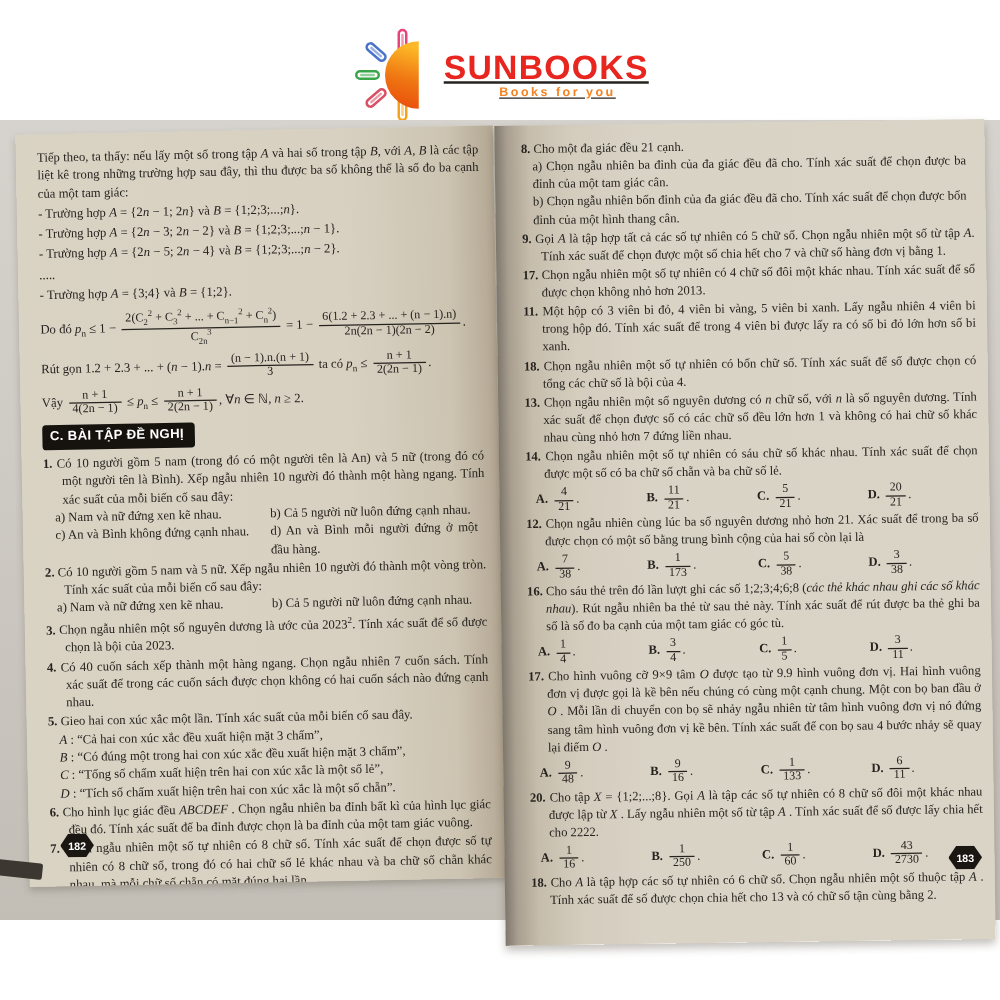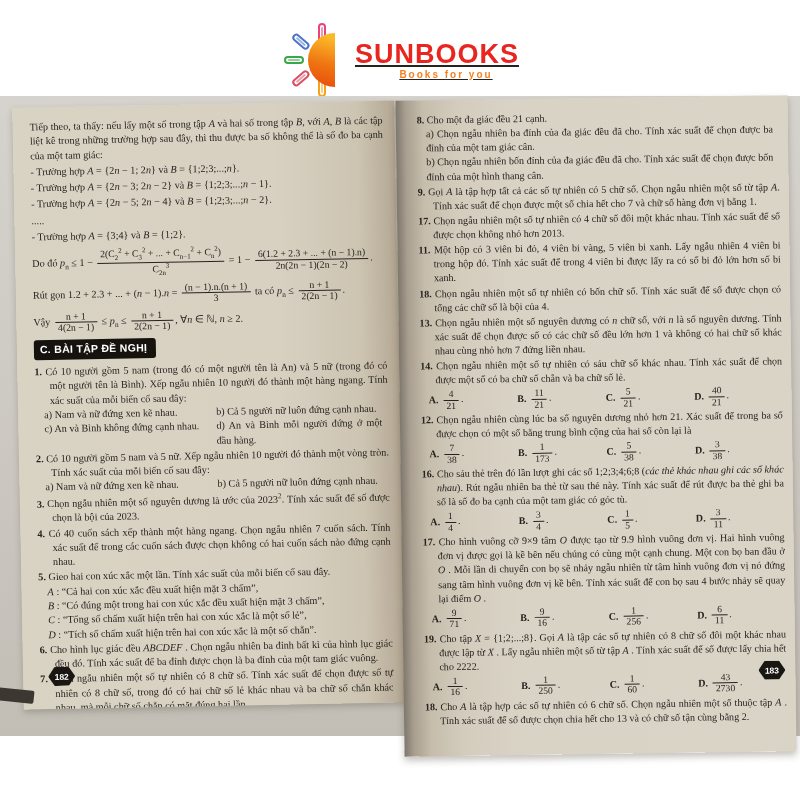--- a/index.html
+++ b/index.html
@@ -64,21 +64,21 @@
         text-align:center;line-height:1.08;margin:0 2px;font-size:.95em;}
   .frac .nu{padding:0 3px;border-bottom:1px solid #26231f;}
   .frac .de{padding:0 3px;}
   sup,sub{font-size:.72em;}
 
   .badge{position:absolute;width:27px;height:19px;background:#1a1713;color:#fff;
          font-family:"Liberation Sans",sans-serif;font-weight:bold;font-size:8.5px;
          display:flex;align-items:center;justify-content:center;
          clip-path:polygon(24% 0,76% 0,100% 50%,76% 100%,24% 100%,0 50%);}
   .badge-left{left:25px;bottom:23px;}
-  .badge-right{right:10px;bottom:72px;text-align:center;}
+  .badge-right{right:10px;bottom:56px;text-align:center;}
 </style>
 </head>
 <body>
 
 <div class="logo-bar">
   <span class="sun-wrap">
     <i class="ray r1"></i>
     <i class="ray r2"></i>
     <i class="ray r3"></i>
     <i class="ray r4"></i>
@@ -298,21 +298,21 @@
                 <b class="choice-label">C.</b>
                 <span class="choice-value"><span class="frac">
                     <span class="nu">5</span>
                     <span class="de">21</span>
                   </span>.</span>
               </span>
 
                 <span class="choice">
                 <b class="choice-label">D.</b>
                 <span class="choice-value"><span class="frac">
-                    <span class="nu">40</span>
+                    <span class="nu">20</span>
                     <span class="de">21</span>
                   </span>.</span>
               </span>
               </div>
           </div>
 
           <div class="prob">
             <div class="ptext"><b class="pnum">12.</b> <span>Chọn ngẫu nhiên cùng lúc ba số nguyên dương nhỏ hơn 21. Xác suất để trong ba số được chọn có một số bằng trung bình cộng của hai số còn lại là</span></div>
 
             <div class="choices">
@@ -392,52 +392,52 @@
 
           <div class="prob">
             <div class="ptext"><b class="pnum">17.</b> <span>Cho hình vuông cỡ 9×9 tâm <i>O</i> được tạo từ 9.9 hình vuông đơn vị. Hai hình vuông đơn vị được gọi là kề bên nếu chúng có cùng một cạnh chung. Một con bọ ban đầu ở <i>O</i> . Mỗi lần di chuyển con bọ sẽ nhảy ngẫu nhiên từ tâm hình vuông đơn vị nó đứng sang tâm hình vuông đơn vị kề bên. Tính xác suất để con bọ sau 4  bước nhảy sẽ quay lại điểm <i>O</i> .</span></div>
 
             <div class="choices">
 
                 <span class="choice">
                 <b class="choice-label">A.</b>
                 <span class="choice-value"><span class="frac">
                     <span class="nu">9</span>
-                    <span class="de">71</span>
+                    <span class="de">48</span>
                   </span>.</span>
               </span>
 
                 <span class="choice">
                 <b class="choice-label">B.</b>
                 <span class="choice-value"><span class="frac">
                     <span class="nu">9</span>
                     <span class="de">16</span>
                   </span>.</span>
               </span>
 
                 <span class="choice">
                 <b class="choice-label">C.</b>
                 <span class="choice-value"><span class="frac">
                     <span class="nu">1</span>
-                    <span class="de">256</span>
+                    <span class="de">133</span>
                   </span>.</span>
               </span>
 
                 <span class="choice">
                 <b class="choice-label">D.</b>
                 <span class="choice-value"><span class="frac">
                     <span class="nu">6</span>
                     <span class="de">11</span>
                   </span>.</span>
               </span>
               </div>
           </div>
 
           <div class="prob">
-            <div class="ptext"><b class="pnum">19.</b> <span>Cho tập <i>X</i> = {1;2;...;8}. Gọi <i>A</i> là tập các số tự nhiên có 8 chữ số đôi một khác nhau được lập từ <i>X</i> . Lấy ngẫu nhiên một số từ tập <i>A</i> . Tính xác suất để số được lấy chia hết cho 2222.</span></div>
+            <div class="ptext"><b class="pnum">20.</b> <span>Cho tập <i>X</i> = {1;2;...;8}. Gọi <i>A</i> là tập các số tự nhiên có 8 chữ số đôi một khác nhau được lập từ <i>X</i> . Lấy ngẫu nhiên một số từ tập <i>A</i> . Tính xác suất để số được lấy chia hết cho 2222.</span></div>
 
             <div class="choices">
 
                 <span class="choice">
                 <b class="choice-label">A.</b>
                 <span class="choice-value"><span class="frac">
                     <span class="nu">1</span>
                     <span class="de">16</span>
                   </span>.</span>
               </span>

